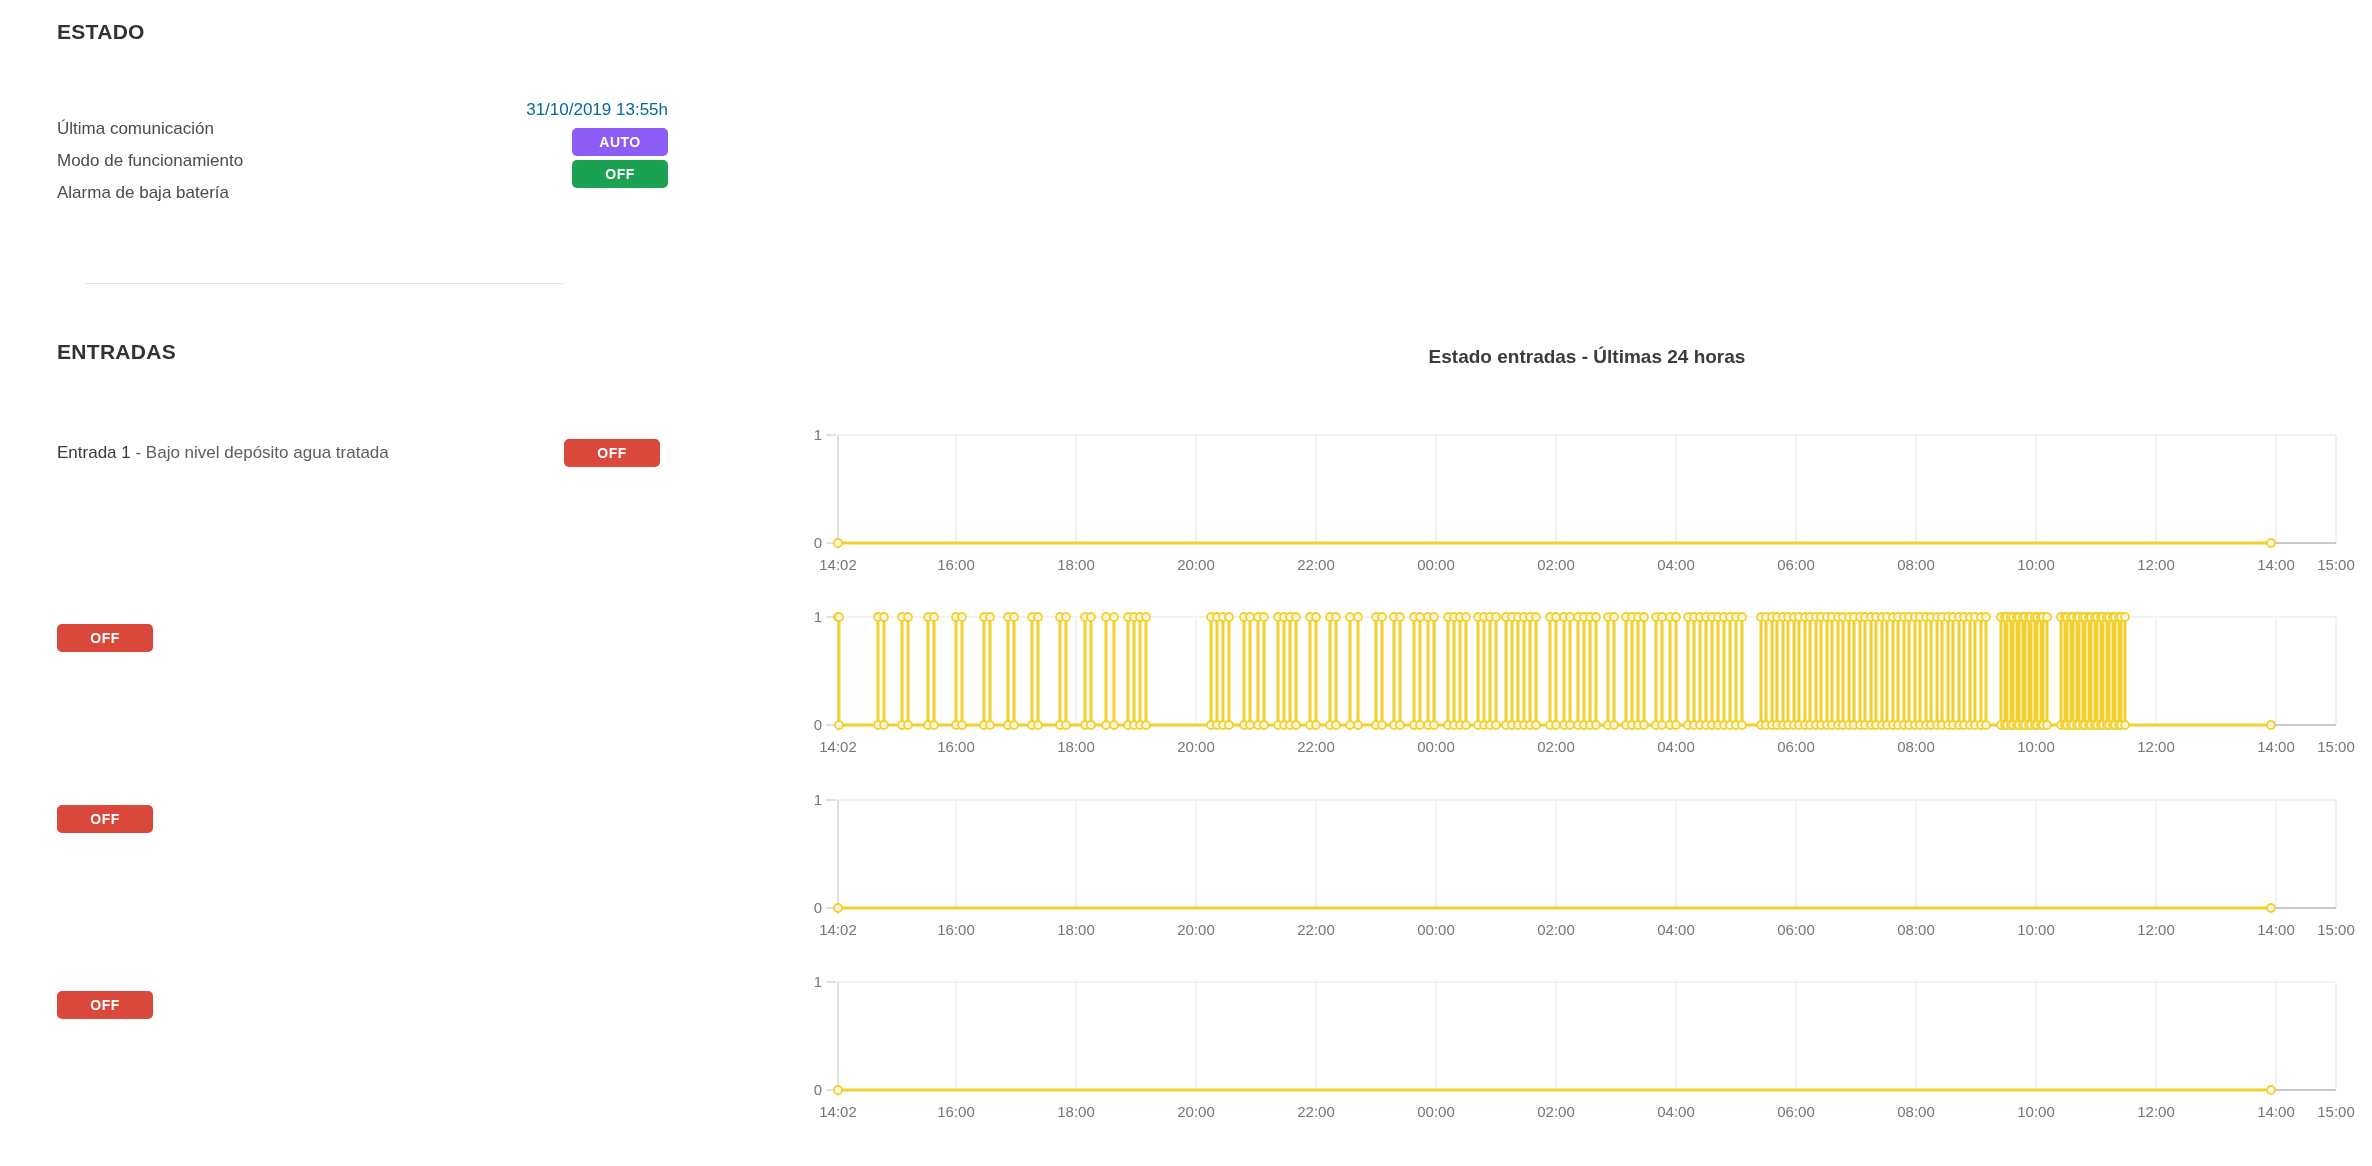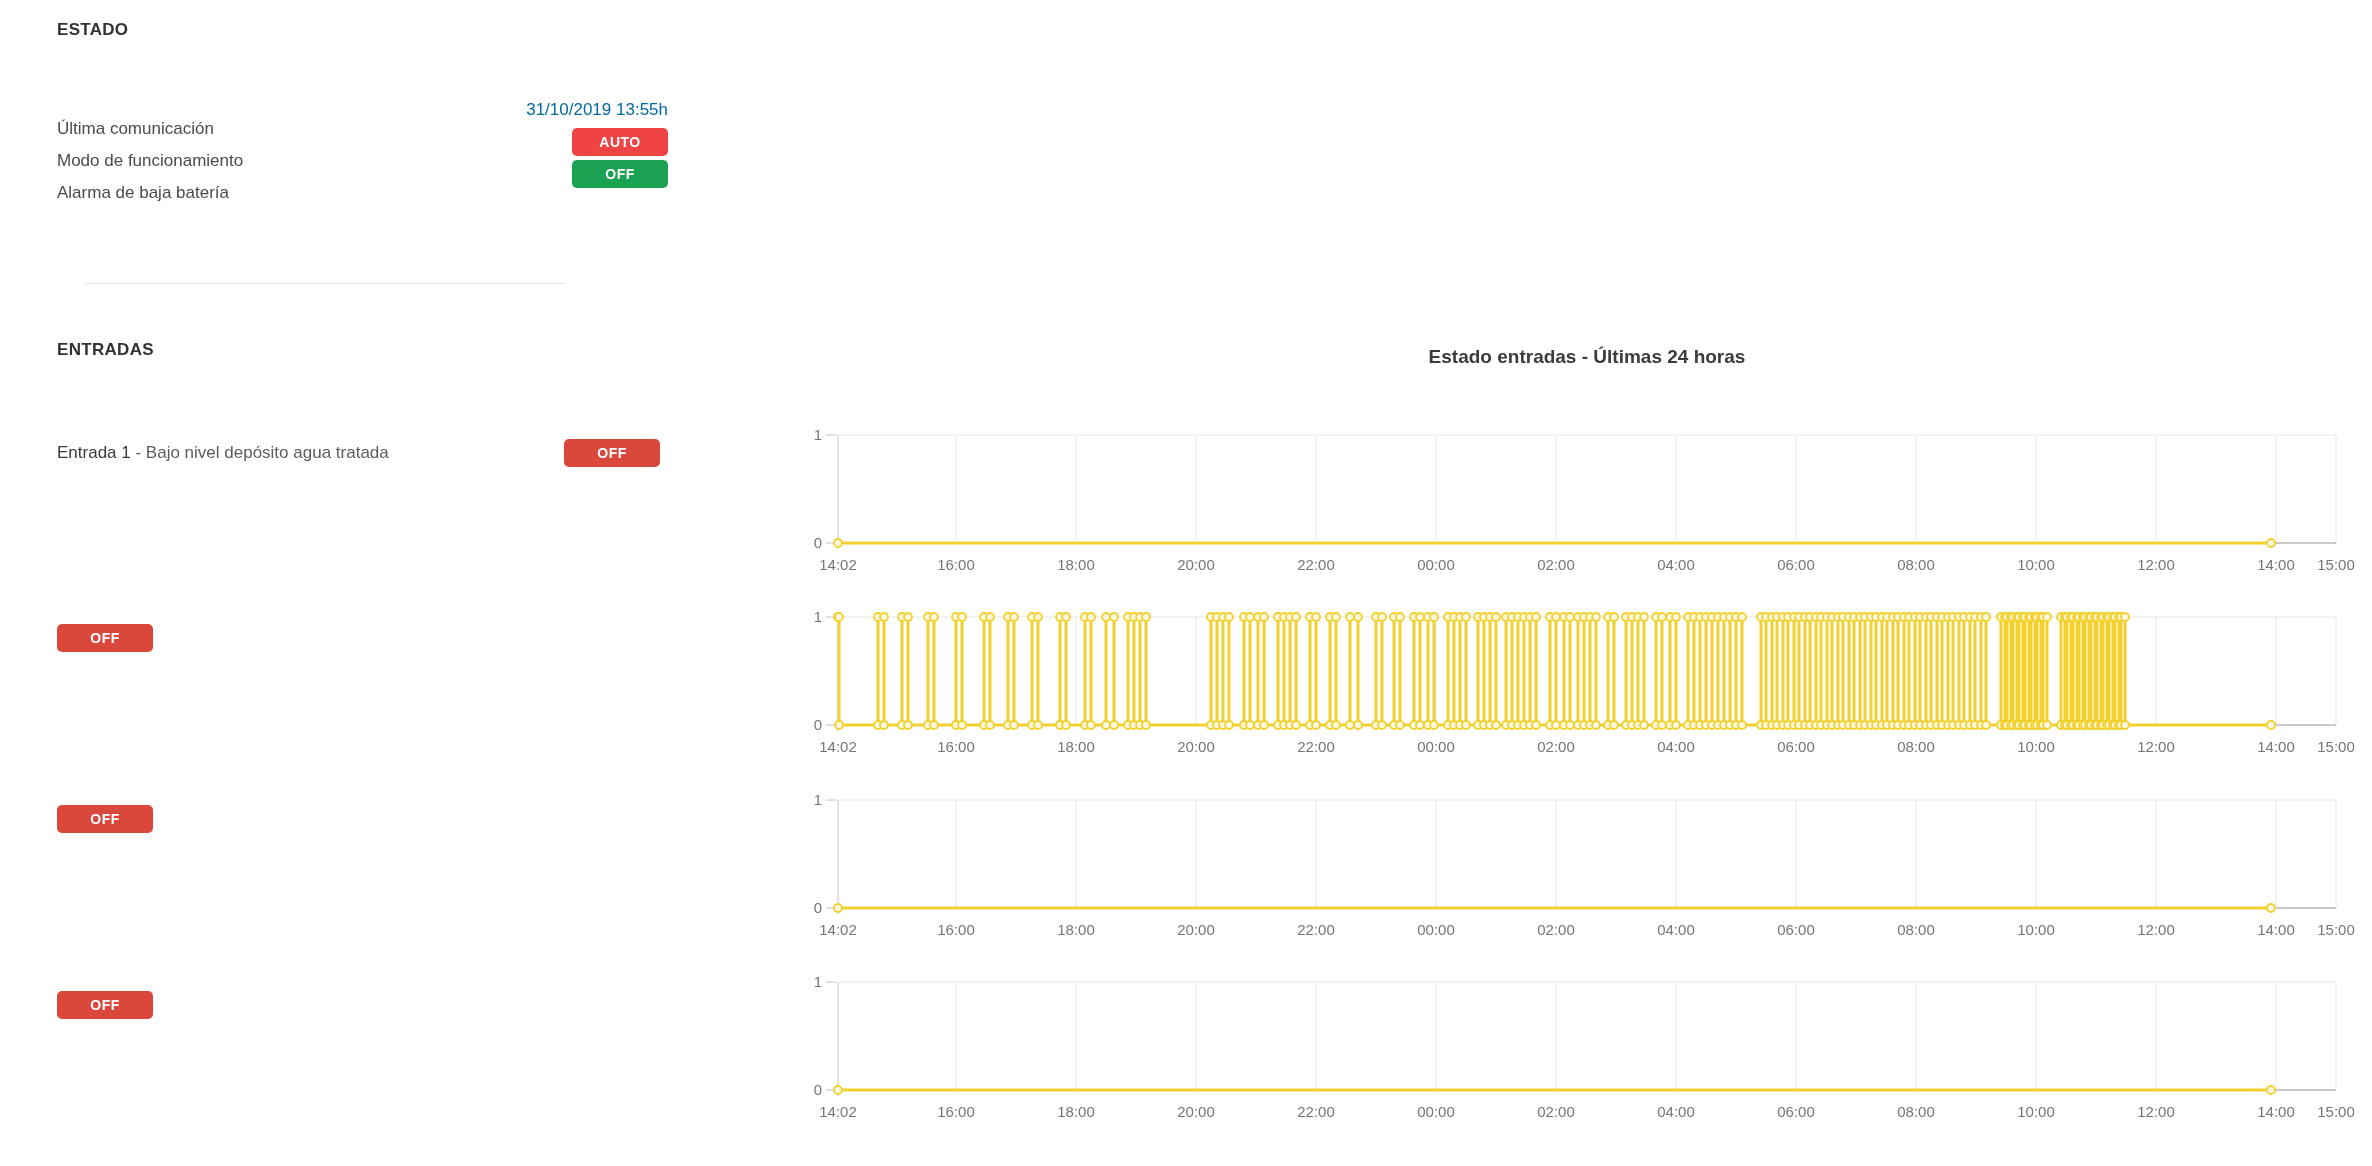--- a/index.html
+++ b/index.html
@@ -3,21 +3,21 @@
 <meta charset="utf-8">
 <style>
   html,body{margin:0;padding:0;}
   body{
     width:2372px;height:1166px;position:relative;overflow:hidden;
     background:#ffffff;
     font-family:"Liberation Sans", sans-serif;
   }
   .heading{
     position:absolute;left:57px;
-    font-size:17px;font-weight:bold;color:#323232;letter-spacing:.3px;
+    font-size:21px;font-weight:bold;color:#323232;letter-spacing:.3px;
   }
   #estado-heading{top:20px;}
   #entradas-heading{top:340px;}
 
   #estado-rows{position:absolute;left:57px;top:94px;width:611px;}
   .status-row{display:flex;justify-content:space-between;align-items:center;height:32px;}
   .status-label{font-size:17px;color:#4b4b4b;margin-top:37px;}
   .value-green{font-size:17px;font-weight:bold;}
 
   .badge{
@@ -50,21 +50,21 @@
 
 <div class="heading" id="estado-heading">ESTADO</div>
 
 <div id="estado-rows">
     <div class="status-row">
       <span class="status-label">Última comunicación</span>
       <span class="value-green" style="color: #0369a1; font-weight: normal;">31/10/2019 13:55h</span>
     </div>
     <div class="status-row">
       <span class="status-label">Modo de funcionamiento</span>
-      <span class="badge" style="background: #ef4444;">AUTO</span>
+      <span class="badge" style="background: #8b5cf6;">AUTO</span>
     </div>
     <div class="status-row">
       <span class="status-label">Alarma de baja batería</span>
       <span class="badge" style="background: rgb(26, 161, 82);">OFF</span>
     </div>
   </div>
 
 <div id="section-divider"></div>
 
 <div class="heading" id="entradas-heading">ENTRADAS</div>

